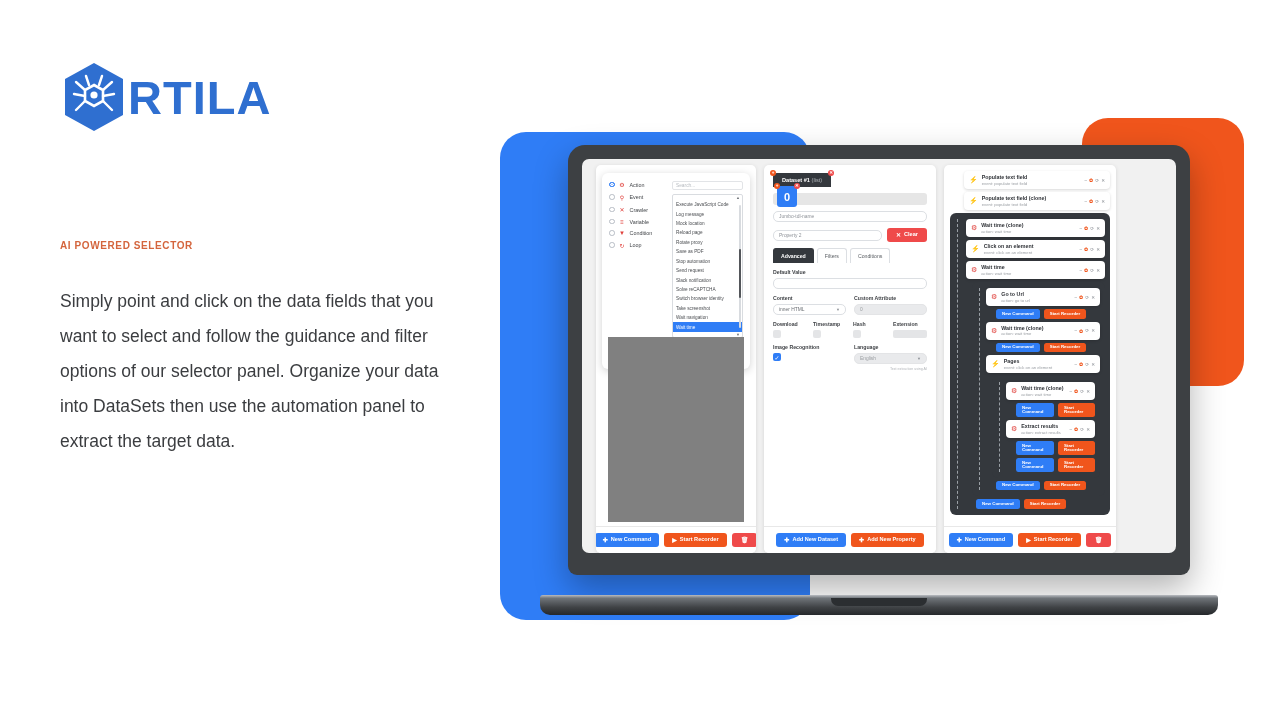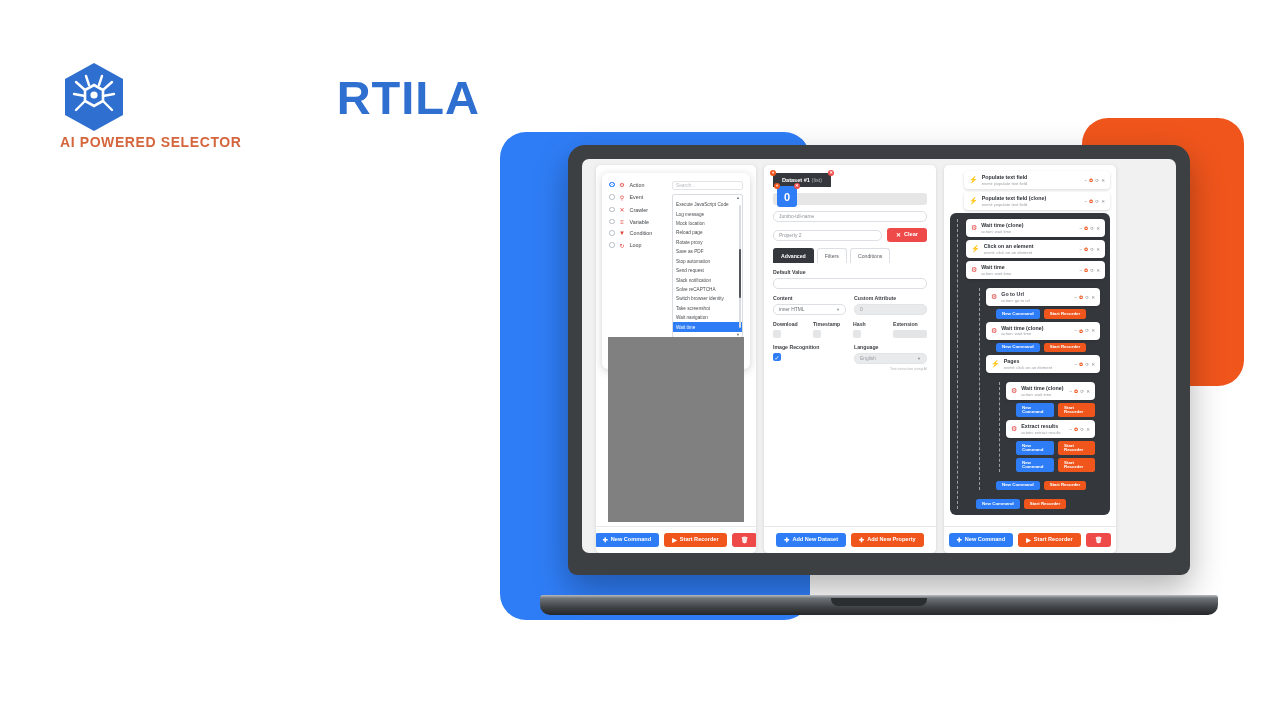--- a/index.html
+++ b/index.html
@@ -7,26 +7,27 @@
     width: 1280px; height: 720px;
     background: #ffffff;
     font-family: "Liberation Sans", sans-serif;
     overflow: hidden;
   }
   .page { position: relative; width: 1280px; height: 720px; background: #fff; }
 
   
   .left-col { position: absolute; left: 60px; top: 60px; width: 420px; }
 
-  .logo-row { display: flex; align-items: center; gap: 14px; height: 74px; justify-content: space-between; }
+  .logo-row { display: flex; align-items: center; height: 74px; }
   .logo-mark { width: 68px; height: 74px; flex: none; position: relative; }
   .logo-text { font-size: 47px; font-weight: bold; color: #2f6fd0; letter-spacing: 1px; line-height: 1; }
 
   .eyebrow {
-    font-size: 14px; font-weight: bold; letter-spacing: 0.6px;
+    margin-top: 106px;
+    font-size: 10px; font-weight: bold; letter-spacing: 0.6px;
     color: #d4653d; text-transform: uppercase;
   }
   .headline {
     margin-top: 17px;
     font-size: 55px; font-weight: bold; line-height: 1.05;
     color: #222224; letter-spacing: -1px; max-width: 400px;
   }
   .body-copy {
     margin-top: 33px;
     font-size: 17.5px; line-height: 2.0; color: #3b3d40; max-width: 400px;
@@ -219,20 +220,21 @@
             <path d="M43,30 L52,22 M43,36 L54,34 M43,41 L52,50"></path>
             <path d="M29,25 L26,16 M39,25 L42,16"></path>
           </g>
           <circle cx="34" cy="35" r="3.6" fill="#ffffff"></circle>
         </svg>
       </div>
       <div class="logo-text">RTILA</div>
     </div>
 
     <div class="eyebrow">AI POWERED SELECTOR</div>
+    <p class="body-copy">Simply point and click on the data fields that you want to select and follow the guidance and filter options of our selector panel. Organize your data into DataSets then use the automation panel to extract the target data.</p>
   </div>
 
   <div class="stage">
     <div class="shape-blue"></div>
     <div class="shape-orange"></div>
 
     <div class="laptop">
       <div class="lid">
         <div class="screen">
 

